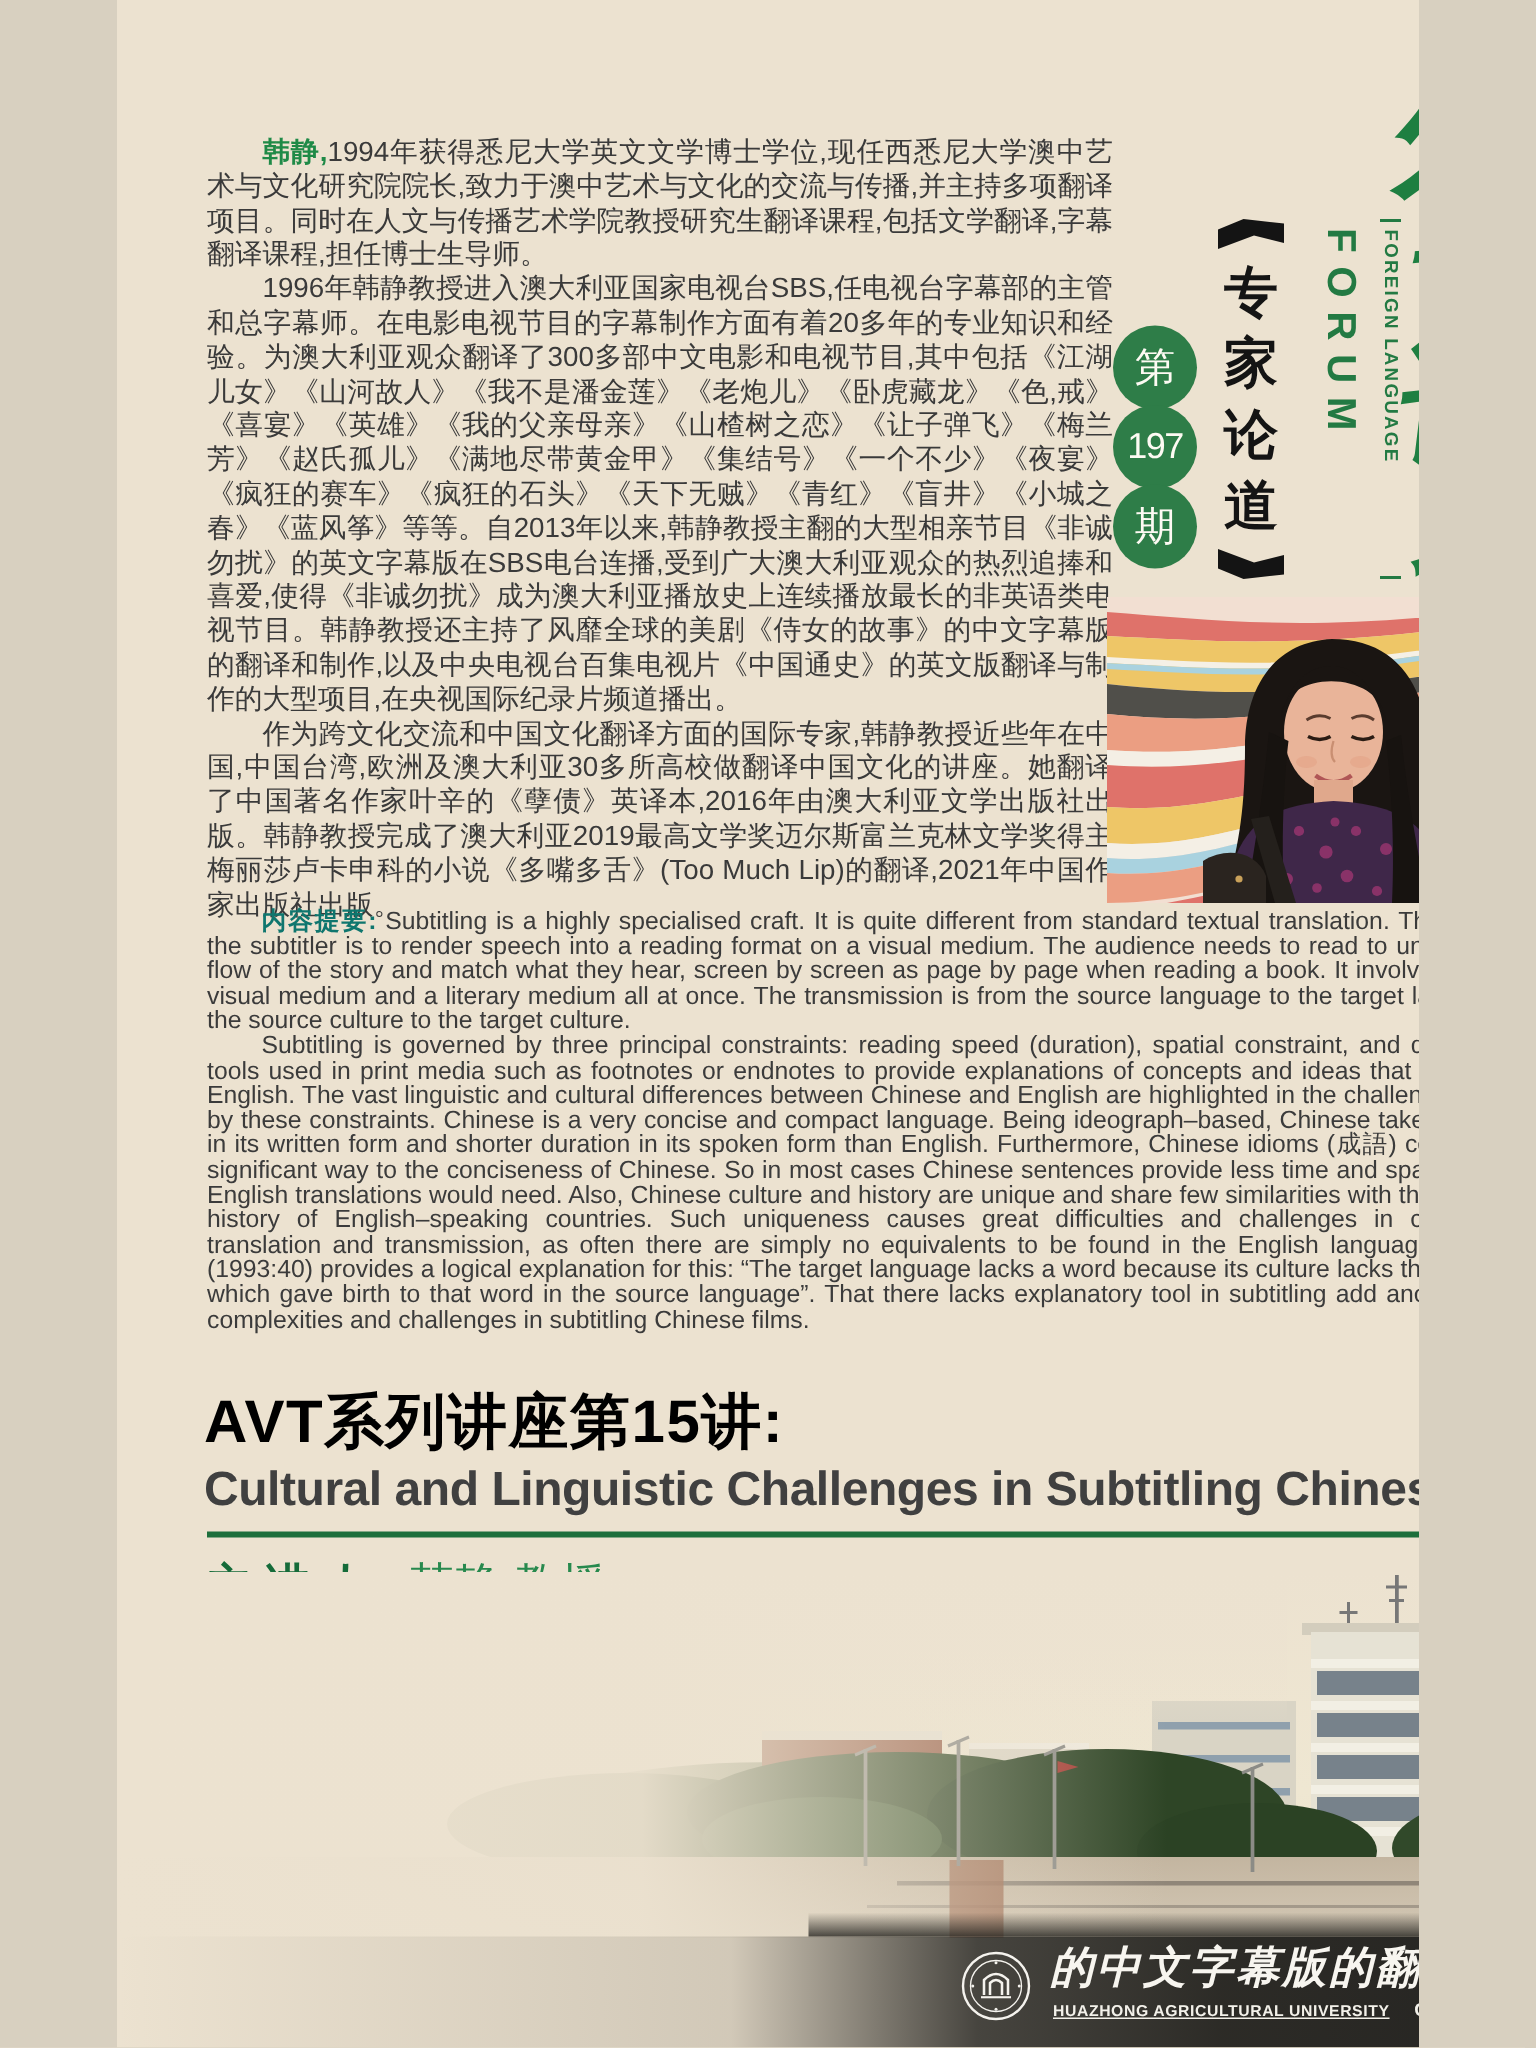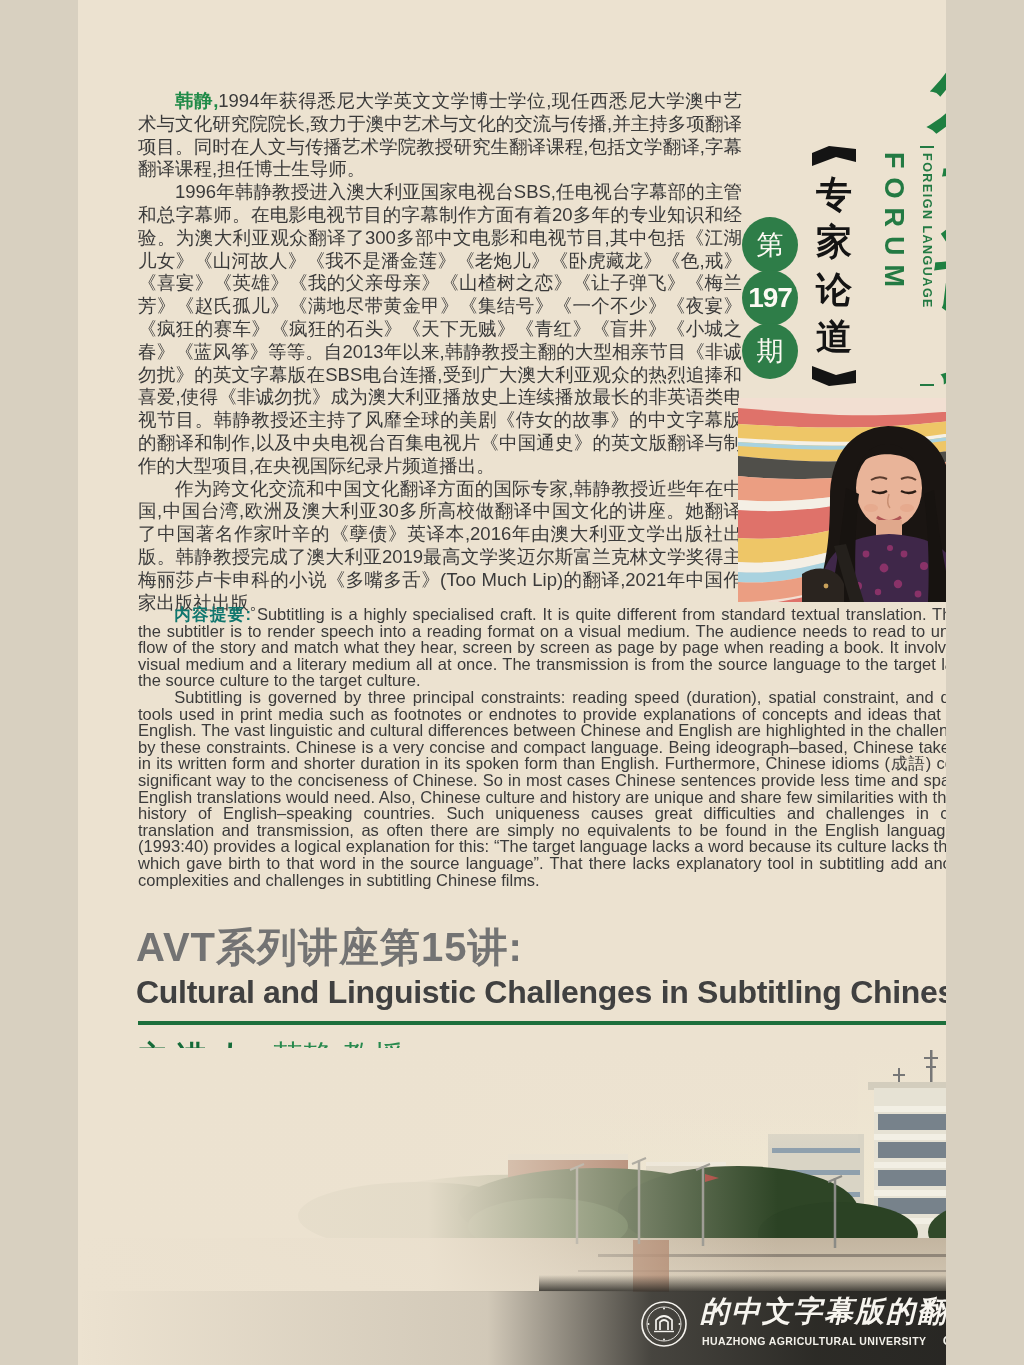--- a/index.html
+++ b/index.html
@@ -23,48 +23,48 @@
     font-size:27px;font-weight:bold;letter-spacing:9px;color:#237a43;}
   .fl-col{position:absolute;left:842px;top:146px;height:226px;writing-mode:vertical-rl;
     font-size:12.5px;font-weight:bold;letter-spacing:1.5px;color:#237a43;
     border-top:2px solid #237a43;border-bottom:2px solid #237a43;padding:5px 0;}
   .series{position:absolute;left:733px;top:146px;width:46px;display:flex;flex-direction:column;align-items:center;gap:7px;}
   .series .ch{font-size:36px;font-weight:bold;color:#141414;line-height:1.12;}
   .issue{position:absolute;left:664px;top:220px;width:58px;}
   .issue .circ{width:56px;height:56px;border-radius:50%;background:#2e7d48;color:#fdfaf3;
     display:flex;align-items:center;justify-content:center;margin-top:-3px;}
   .issue .c-cn{font-size:27px;}
-  .issue .c-num{font-size:28px;font-weight:bold;letter-spacing:-1px;}
+  .issue .c-num{font-size:24px;font-weight:normal;letter-spacing:-1px;}
   
   .portrait{position:absolute;left:660px;top:398px;width:304px;height:204px;}
   
   .abstract{position:absolute;left:60px;top:606px;width:904px;font-size:16.5px;line-height:16.6px;text-align:justify;color:#3b3b3b;}
   .abstract p{margin:0;text-indent:2.2em;}
   .abstract .label{color:#0f766e;font-weight:bold;}
   
-  .title-cn{position:absolute;left:58px;top:920px;font-size:40px;font-weight:bold;color:#737373;letter-spacing:1px;}
+  .title-cn{position:absolute;left:58px;top:920px;font-size:40px;font-weight:bold;color:#000000;letter-spacing:1px;}
   .title-en{position:absolute;left:58px;top:974px;width:906px;font-size:32px;font-weight:bold;color:#404040;letter-spacing:-0.3px;white-space:nowrap;}
   .rule{position:absolute;left:60px;top:1021px;width:903px;height:3.5px;background:#1d6f3c;}
   
   .details{position:absolute;left:60px;top:1036px;display:flex;flex-direction:column;gap:12px;}
   .details .row{display:flex;align-items:baseline;height:34px;}
   .details .lab{font-size:29px;font-weight:bold;color:#156b39;letter-spacing:1px;}
   .details .val{font-size:30px;color:#27894d;margin-left:16px;letter-spacing:0.5px;}
   
   .campus{position:absolute;left:0;top:1048px;width:1024px;height:244px;}
   
   .footer-shade{position:absolute;left:0;bottom:0;width:1024px;height:74px;
     background:linear-gradient(90deg, rgba(236,226,208,0) 0%, rgba(130,124,112,0.25) 40%, rgba(48,47,43,0.88) 56%, rgba(38,37,33,0.97) 72%, #232220 100%);}
   .footer-shade::before{content:"";position:absolute;top:-16px;left:45%;right:0;height:16px;
     background:linear-gradient(to bottom, rgba(35,34,30,0), rgba(35,34,30,0.8));}
   .seal{position:absolute;left:562px;top:1300px;width:48px;height:48px;}
   .uni-cn{position:absolute;left:622px;top:1292px;width:360px;font-size:29px;color:#f7f5ef;
     font-family:"DejaVu Serif",serif;font-style:italic;font-weight:bold;letter-spacing:2px;white-space:nowrap;}
   .uni-en{position:absolute;left:624px;top:1331px;color:#f3f1ea;white-space:nowrap;}
-  .uni-en .u1{font-size:10.5px;font-weight:bold;letter-spacing:0.4px;}
+  .uni-en .u1{font-size:10.5px;font-weight:bold;letter-spacing:0.4px;text-decoration:underline;}
   .uni-en .u2{font-size:12.5px;font-weight:bold;letter-spacing:0.6px;margin-left:12px;}
 </style>
 </head>
 <body>
 
 <div class="page">
 
   <div class="bio">
     <p><span class="name">韩静,</span><span>1994年获得悉尼大学英文文学博士学位,现任西悉尼大学澳中艺术与文化研究院院长,致力于澳中艺术与文化的交流与传播,并主持多项翻译项目。同时在人文与传播艺术学院教授研究生翻译课程,包括文学翻译,字幕翻译课程,担任博士生导师。</span></p>
     <p>1996年韩静教授进入澳大利亚国家电视台SBS,任电视台字幕部的主管和总字幕师。在电影电视节目的字幕制作方面有着20多年的专业知识和经验。为澳大利亚观众翻译了300多部中文电影和电视节目,其中包括《江湖儿女》《山河故人》《我不是潘金莲》《老炮儿》《卧虎藏龙》《色,戒》《喜宴》《英雄》《我的父亲母亲》《山楂树之恋》《让子弹飞》《梅兰芳》《赵氏孤儿》《满地尽带黄金甲》《集结号》《一个不少》《夜宴》《疯狂的赛车》《疯狂的石头》《天下无贼》《青红》《盲井》《小城之春》《蓝风筝》等等。自2013年以来,韩静教授主翻的大型相亲节目《非诚勿扰》的英文字幕版在SBS电台连播,受到广大澳大利亚观众的热烈追捧和喜爱,使得《非诚勿扰》成为澳大利亚播放史上连续播放最长的非英语类电视节目。韩静教授还主持了风靡全球的美剧《侍女的故事》的中文字幕版的翻译和制作,以及中央电视台百集电视片《中国通史》的英文版翻译与制作的大型项目,在央视国际纪录片频道播出。</p>

